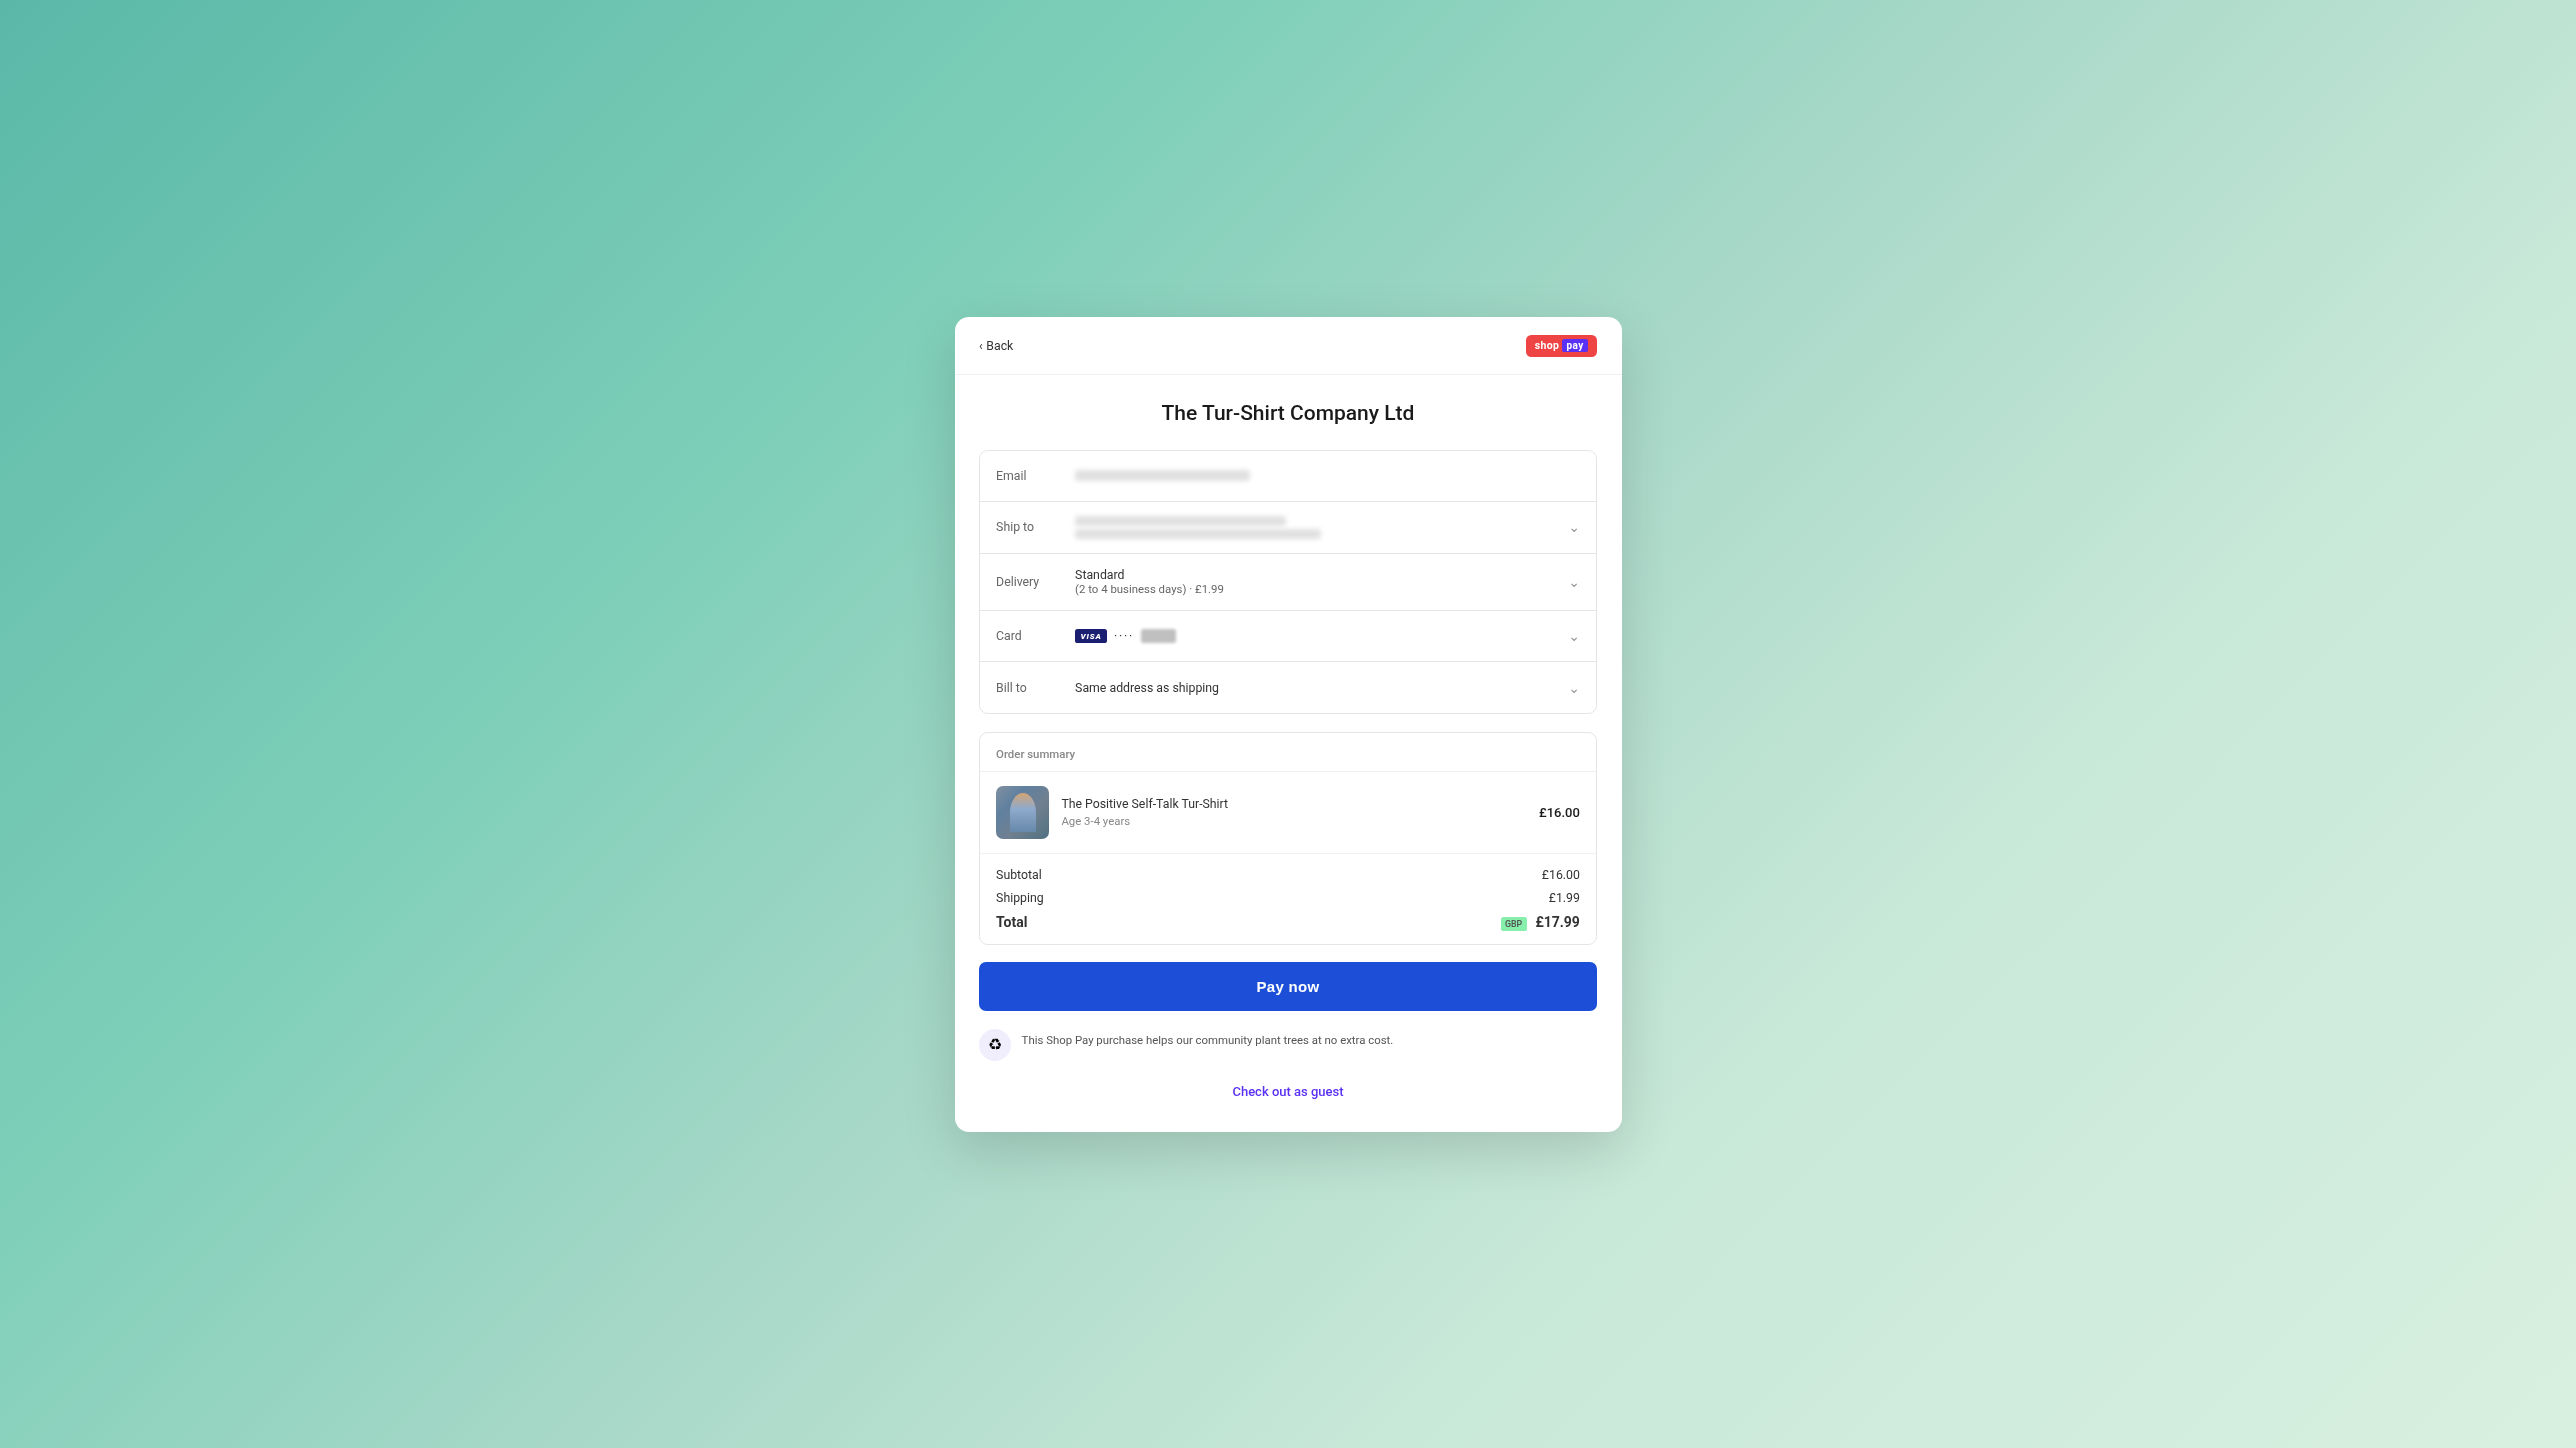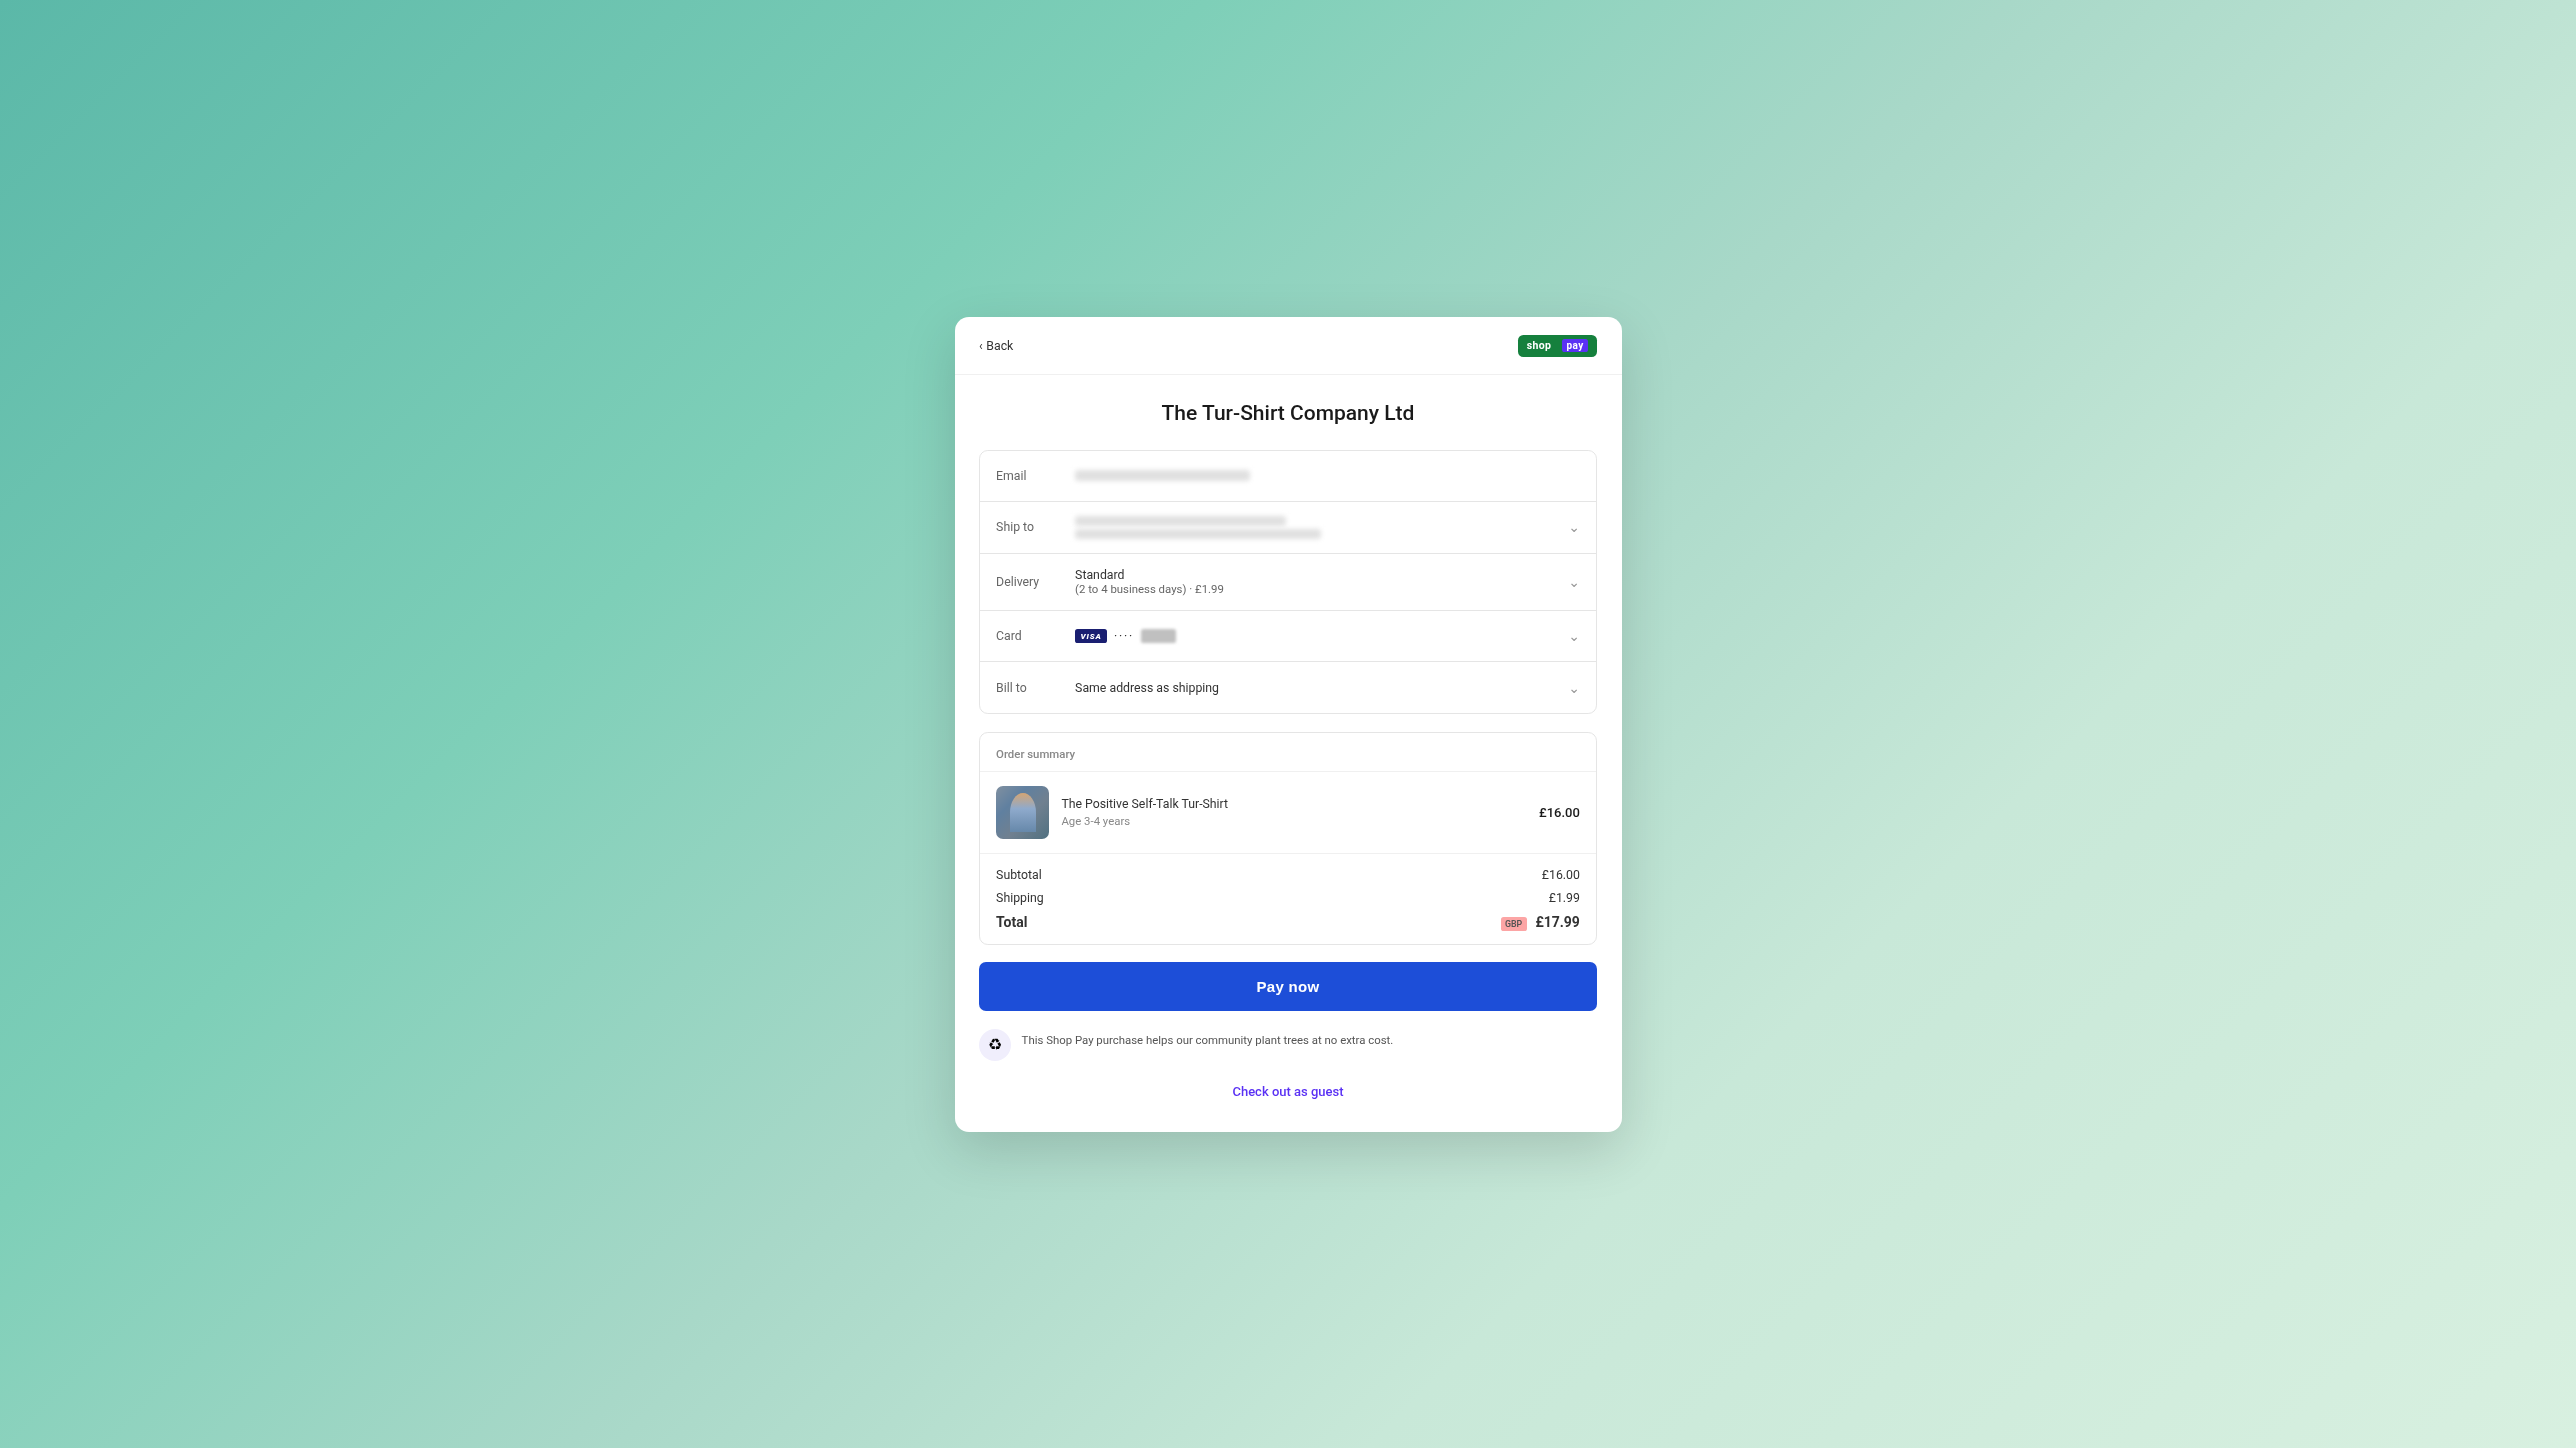--- a/index.html
+++ b/index.html
@@ -43,30 +43,30 @@
       cursor: pointer;
       text-decoration: none;
     }
 
     .back-chevron {
       font-size: 12.3px;
       color: #333;
     }
 
     .shop-pay-logo {
-      background: #15803d;
+      background: #ef4444;
       color: #fff;
       font-size: 10.5px;
       font-weight: 700;
       padding: 4.4px 8.8px;
       border-radius: 5.3px;
       letter-spacing: 0.4px;
       display: flex;
       align-items: center;
-      gap: 9px;
+      gap: 1px;
     }
 
     .shop-pay-logo .pay-text {
       background: #5a31f4;
       color: #fff;
       font-size: 10px;
       font-weight: 700;
       padding: 0.9px 4.4px;
       border-radius: 2.6px;
       margin-left: 1.8px;
@@ -294,21 +294,21 @@
       margin-bottom: 0;
     }
 
     .total-row.grand-total {
       font-weight: 700;
       font-size: 14px;
       margin-top: 3.5px;
     }
 
     .gbp-badge {
-      background: #fca5a5;
+      background: #86efac;
       color: #555;
       font-size: 8.8px;
       font-weight: 600;
       padding: 1.8px 4.4px;
       border-radius: 2.6px;
       margin-right: 5.3px;
     }
 
     .pay-button {
       display: block;

